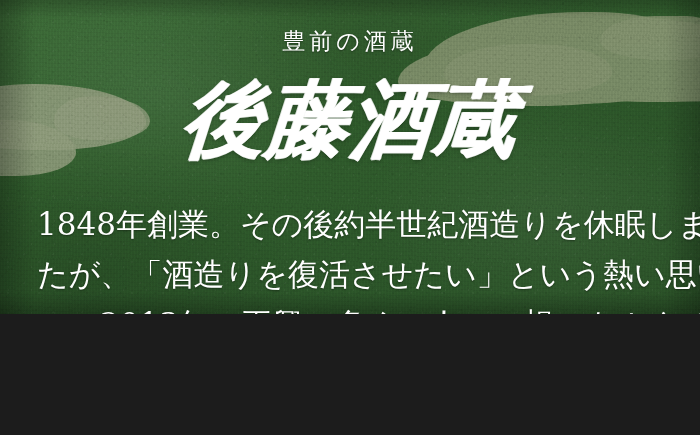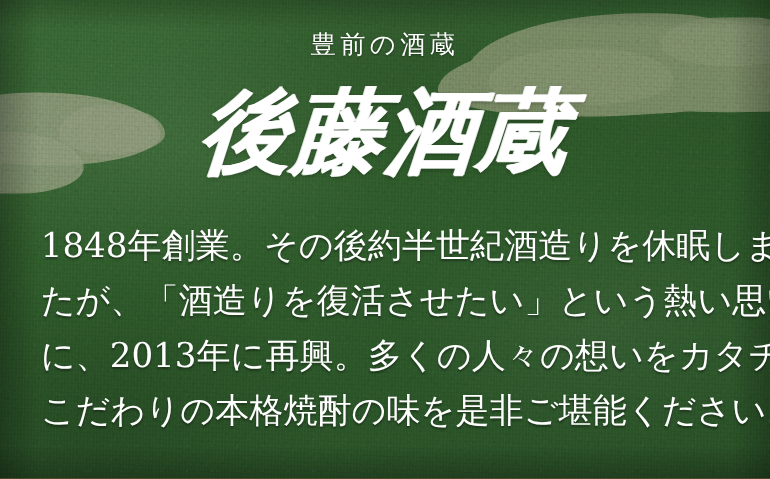--- a/index.html
+++ b/index.html
@@ -6,25 +6,25 @@
   html, body {
     margin: 0;
     padding: 0;
     background: #1c1c1c;
   }
 
   
   #banner {
     position: relative;
     width: 700px;
-    height: 435px;
+    height: 314px;
     overflow: hidden;
     font-family: "DejaVu Serif", "Liberation Serif", serif;
     
-    background-color: #a16207;
+    background-color: #7f1d1d;
     -webkit-font-smoothing: antialiased;
   }
 
   
   .bg-layer {
     position: absolute;
     inset: 0;
     pointer-events: none;
   }
 

